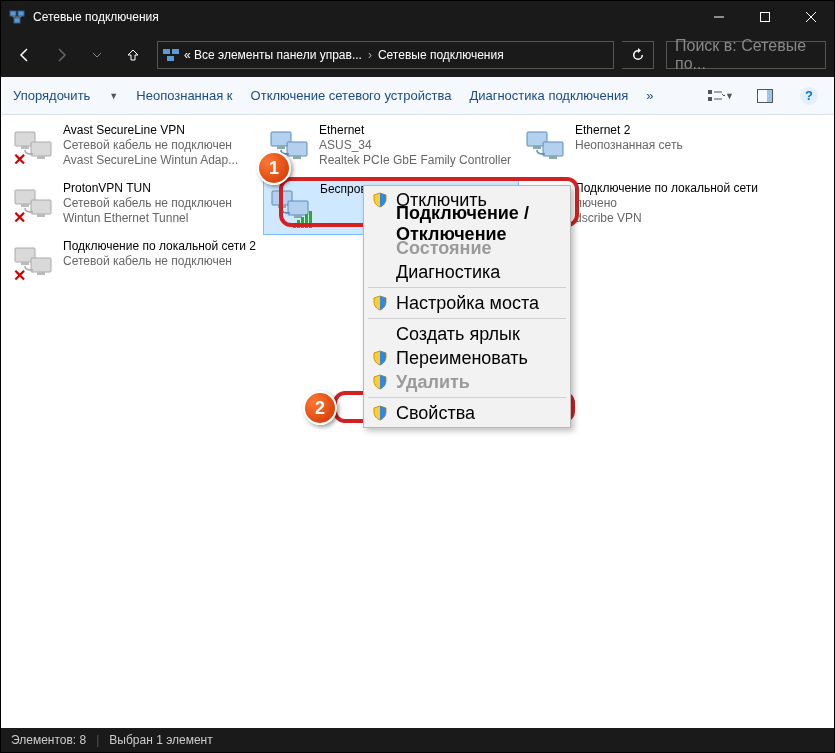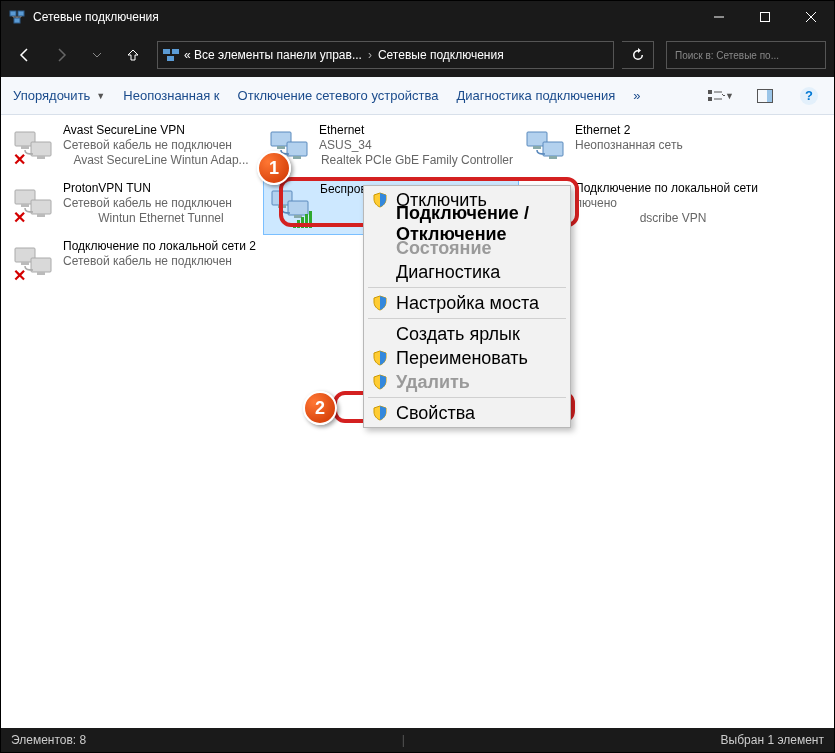--- a/index.html
+++ b/index.html
@@ -11,37 +11,37 @@
 .titlebar .title { flex: 1; }
 .titlebar .win-controls { display: flex; }
 .titlebar .win-btn { width: 46px; height: 32px; display: flex; align-items: center; justify-content: center; color: #fff; }
 
 .navbar { height: 44px; background: #1a1a1a; display: flex; align-items: center; padding: 0 8px; gap: 4px; }
 .nav-btn { width: 32px; height: 32px; display: flex; align-items: center; justify-content: center; color: #888; }
 .breadcrumb { flex: 1; height: 28px; background: #1a1a1a; border: 1px solid #555; display: flex; align-items: center; padding: 0 4px; color: #fff; font-size: 12px; margin: 0 4px; }
 .breadcrumb .bc-icon { width: 18px; height: 18px; margin-right: 4px; }
 .breadcrumb .sep { margin: 0 6px; color: #aaa; }
 .refresh-btn { width: 32px; height: 28px; display: flex; align-items: center; justify-content: center; color: #fff; border: 1px solid #555; border-left: none; }
-.search-box { width: 160px; height: 28px; background: #1a1a1a; border: 1px solid #555; color: #888; font-size: 10px; padding: 0 8px; display: flex; align-items: center; margin-left: 8px; }
+.search-box { width: 160px; height: 28px; background: #1a1a1a; border: 1px solid #555; color: #888; font-size: 16px; padding: 0 8px; display: flex; align-items: center; margin-left: 8px; }
 
 .toolbar { height: 38px; background: #f5f8fc; border-bottom: 1px solid #d8e0ea; display: flex; align-items: center; padding: 0 12px; gap: 18px; font-size: 13px; color: #1a4b8c; }
-.tool-item { display: flex; align-items: center; gap: 6px; cursor: default; }
+.tool-item { display: flex; align-items: center; gap: 19px; cursor: default; }
 .tool-spacer { flex: 1; }
 .tool-icon-btn { width: 26px; height: 26px; display: flex; align-items: center; justify-content: center; }
 .help-icon { color: #0078d4; font-weight: bold; background: #e3f0fb; border-radius: 50%; width: 18px; height: 18px; display: inline-flex; align-items: center; justify-content: center; font-size: 13px; }
 
 .content { flex: 1; background: #fff; position: relative; padding: 6px 0 0 6px; overflow: hidden; }
 .grid { display: flex; flex-wrap: wrap; }
 .conn-item { width: 256px; height: 56px; display: flex; align-items: flex-start; padding: 2px 4px; font-size: 12px; margin-bottom: 2px; }
 .conn-item.selected { background: #cde8ff; border: 1px solid #7abfff; }
 .conn-icon { width: 48px; height: 48px; flex-shrink: 0; position: relative; display: flex; align-items: center; justify-content: center; }
 .conn-text { flex: 1; padding-left: 4px; line-height: 15px; overflow: hidden; }
 .conn-name { color: #000; white-space: nowrap; overflow: hidden; text-overflow: ellipsis; }
 .conn-status { color: #666; white-space: nowrap; overflow: hidden; text-overflow: ellipsis; }
-.conn-device { color: #666; white-space: nowrap; overflow: hidden; text-overflow: ellipsis; text-align: center; }
+.conn-device { color: #666; white-space: nowrap; overflow: hidden; text-overflow: ellipsis; }
 
 .net-svg { width: 44px; height: 38px; }
 .red-x { position: absolute; left: 2px; bottom: 2px; color: #d40000; font-weight: bold; font-size: 16px; }
 .signal { position: absolute; right: 4px; bottom: 2px; display: flex; gap: 1px; align-items: flex-end; }
 .signal span { width: 3px; background: #2fa82f; display: block; }
 .signal span:nth-child(1){height:5px} .signal span:nth-child(2){height:8px} .signal span:nth-child(3){height:11px} .signal span:nth-child(4){height:14px} .signal span:nth-child(5){height:17px}
 
 .ctx-menu { position: absolute; left: 362px; top: 70px; width: 208px; background: #f2f2f2; border: 1px solid #b8b8b8; box-shadow: 3px 3px 6px rgba(0,0,0,.25); font-size: 18px; padding: 2px; }
 .ctx-item { height: 24px; display: flex; align-items: center; padding: 0 8px 0 30px; position: relative; color: #000; }
 .ctx-item.disabled { color: #9a9a9a; font-weight: bold; }
@@ -50,21 +50,21 @@
 .ctx-shield { position: absolute; left: 6px; width: 16px; height: 16px; }
 
 .highlight-box { position: absolute; border: 4px solid #d42020; border-radius: 12px; pointer-events: none; }
 .hl1 { left: 278px; top: 62px; width: 300px; height: 50px; }
 .hl2 { left: 332px; top: 276px; width: 242px; height: 32px; }
 
 .badge { position: absolute; width: 34px; height: 34px; border-radius: 50%; background: radial-gradient(circle at 30% 30%, #ff7733, #cc3300); color: #fff; font-weight: bold; font-size: 18px; display: flex; align-items: center; justify-content: center; border: 2px solid #fff; box-shadow: 2px 2px 4px rgba(0,0,0,.4); }
 .badge1 { left: 256px; top: 36px; }
 .badge2 { left: 302px; top: 276px; }
 
-.statusbar { height: 24px; background: #1a1a1a; color: #ccc; font-size: 12px; display: flex; align-items: center; padding: 0 10px; justify-content: space-between; }
+.statusbar { height: 24px; background: #1a1a1a; color: #ccc; font-size: 12px; display: flex; align-items: center; padding: 0 10px; }
 .statusbar .sb-sep { margin: 0 10px; color: #555; }
 
 .chev { font-size: 9px; color: #555; }
 </style>
 </head>
 <body>
 
 <div class="window">
   <div class="titlebar">
     <span class="app-icon">

